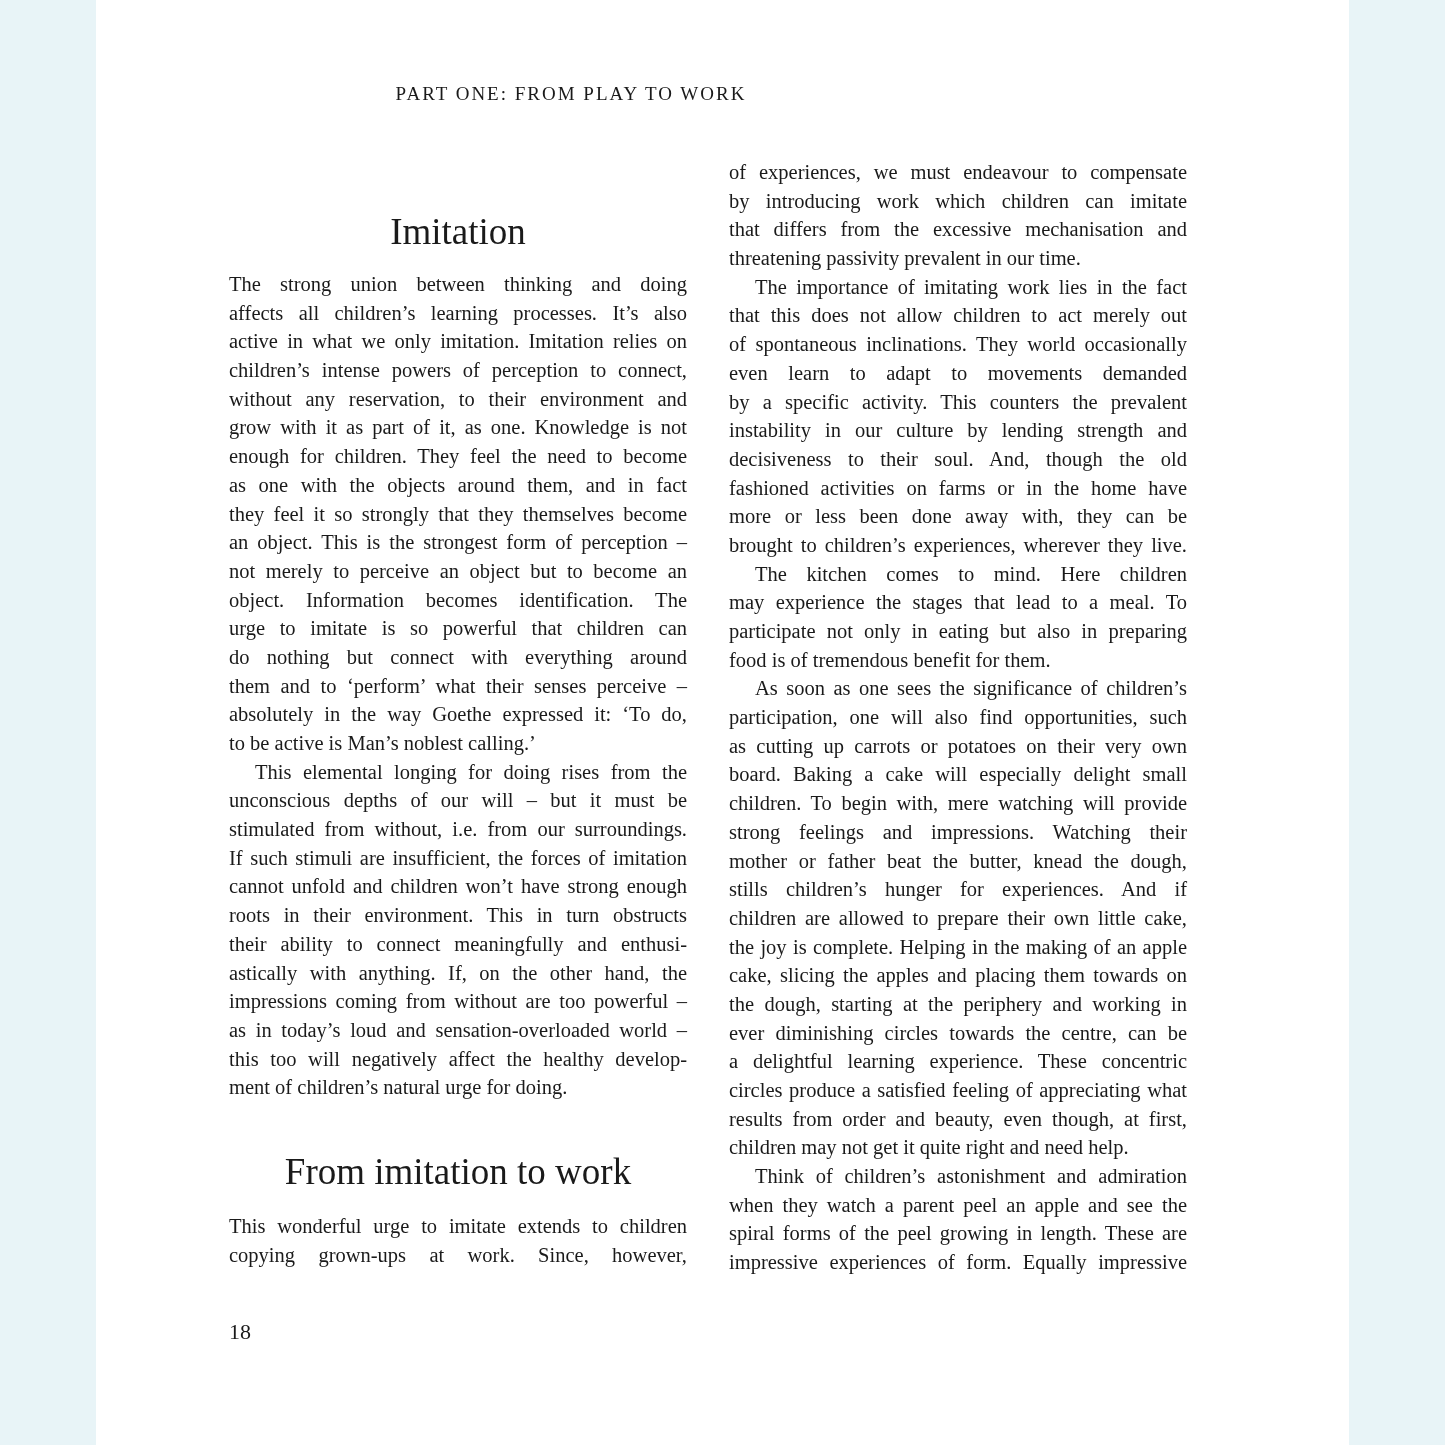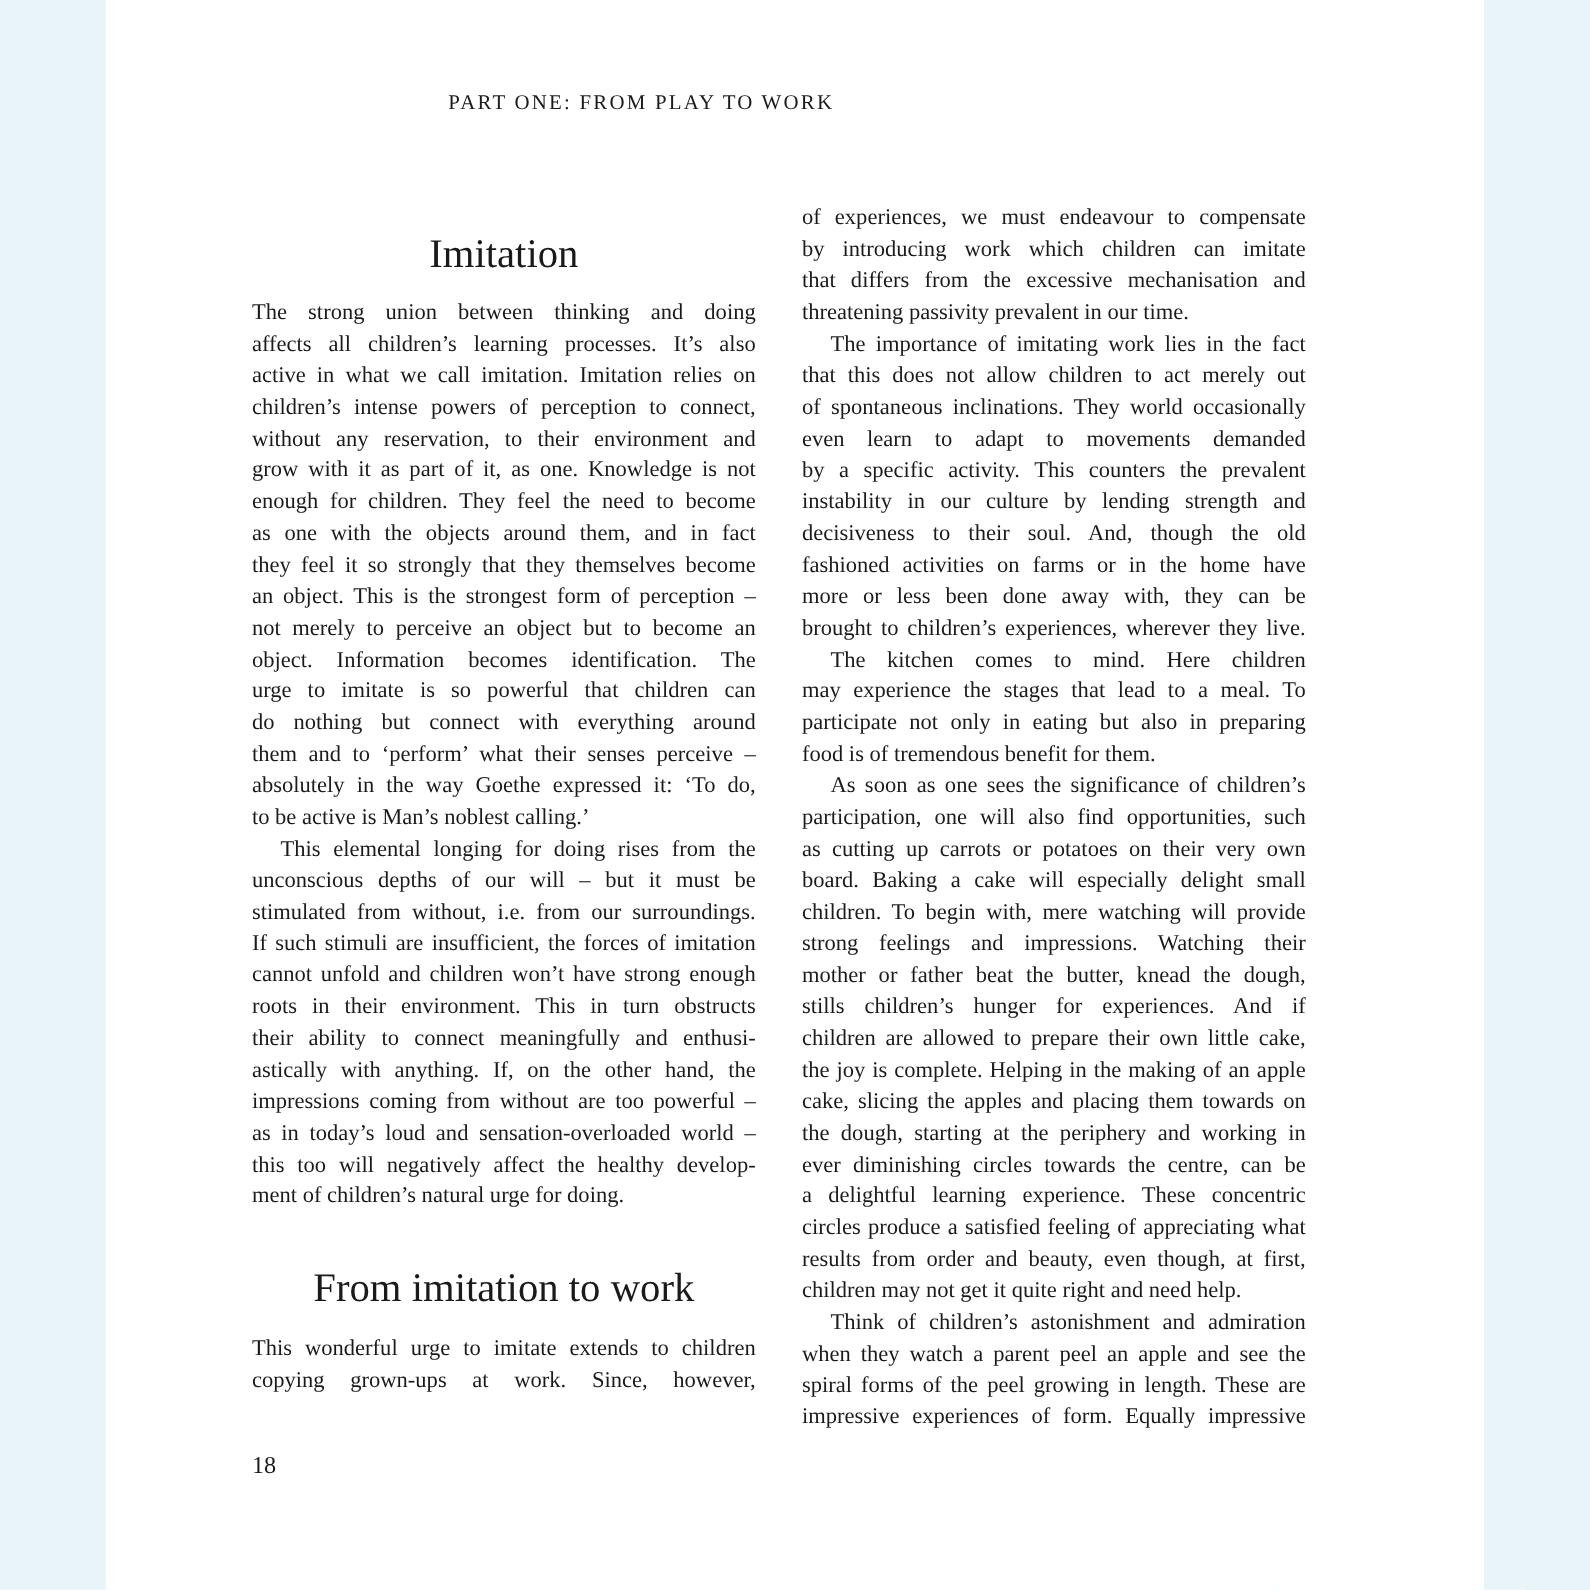--- a/index.html
+++ b/index.html
@@ -18,28 +18,27 @@
     background: #ffffff;
   }
   .running-head {
     position: absolute;
     left: 0; width: 1142px;
     top: 82px;
     text-align: center;
     font-size: 19px;
     letter-spacing: 2px;
     line-height: 24px;
-    padding-left: 12px;
   }
   .col {
     position: absolute;
     width: 458px;
   }
   .col-left { left: 229px; top: 180px; margin-top: 24px; }
-  .col-right { left: 729px; top: 184px; }
+  .col-right { left: 729px; top: 158px; }
   .heading {
     text-align: center;
     font-size: 37px;
     font-weight: normal;
     margin: 0;
     line-height: 56px;
   }
   .line {
     display: block;
     font-size: 20.5px;
@@ -67,21 +66,21 @@
 <div class="page"></div>
 
 <div class="running-head">PART ONE: FROM PLAY TO WORK</div>
 
 <div class="col col-left">
   <h2 class="heading">Imitation</h2>
   <div style="height:10px"></div>
   <div class="para">
       <span class="line">The strong union between thinking and doing</span>
       <span class="line">affects all children’s learning processes. It’s also</span>
-      <span class="line">active in what we call imitation. Imitation relies on</span>
+      <span class="line">active in what we only imitation. Imitation relies on</span>
       <span class="line">children’s intense powers of perception to connect,</span>
       <span class="line">without any reservation, to their environment and</span>
       <span class="line">grow with it as part of it, as one. Knowledge is not</span>
       <span class="line">enough for children. They feel the need to become</span>
       <span class="line">as one with the objects around them, and in fact</span>
       <span class="line">they feel it so strongly that they themselves become</span>
       <span class="line">an object. This is the strongest form of perception –</span>
       <span class="line">not merely to perceive an object but to become an</span>
       <span class="line">object. Information becomes identification. The</span>
       <span class="line">urge to imitate is so powerful that children can</span>

